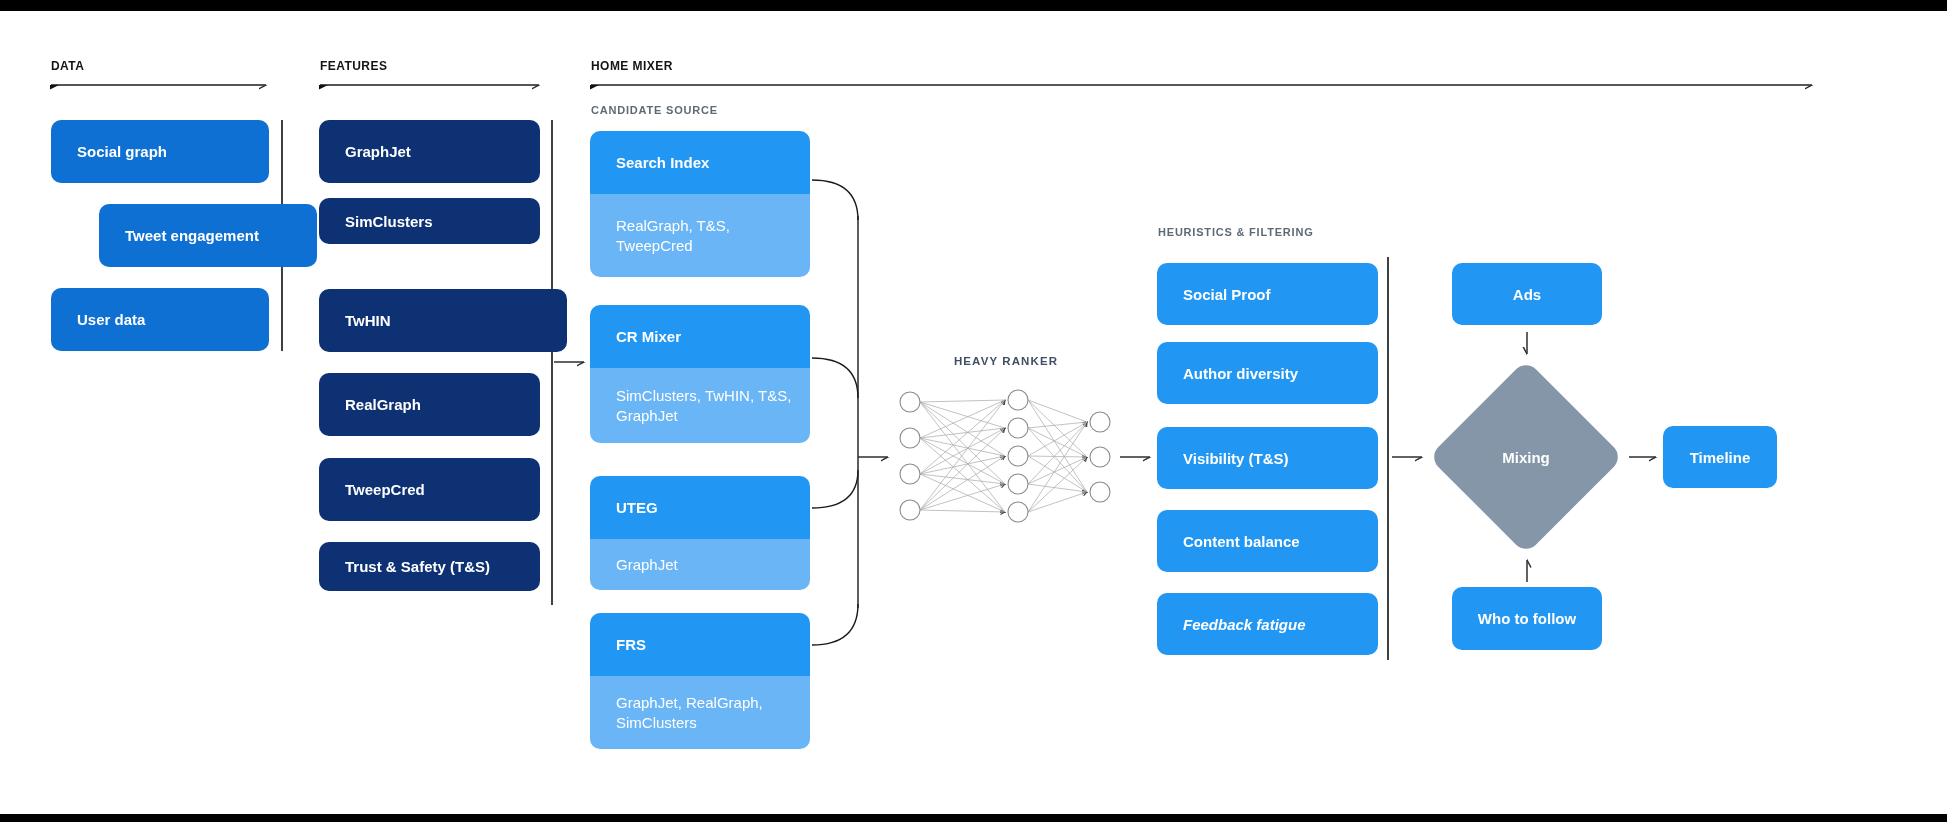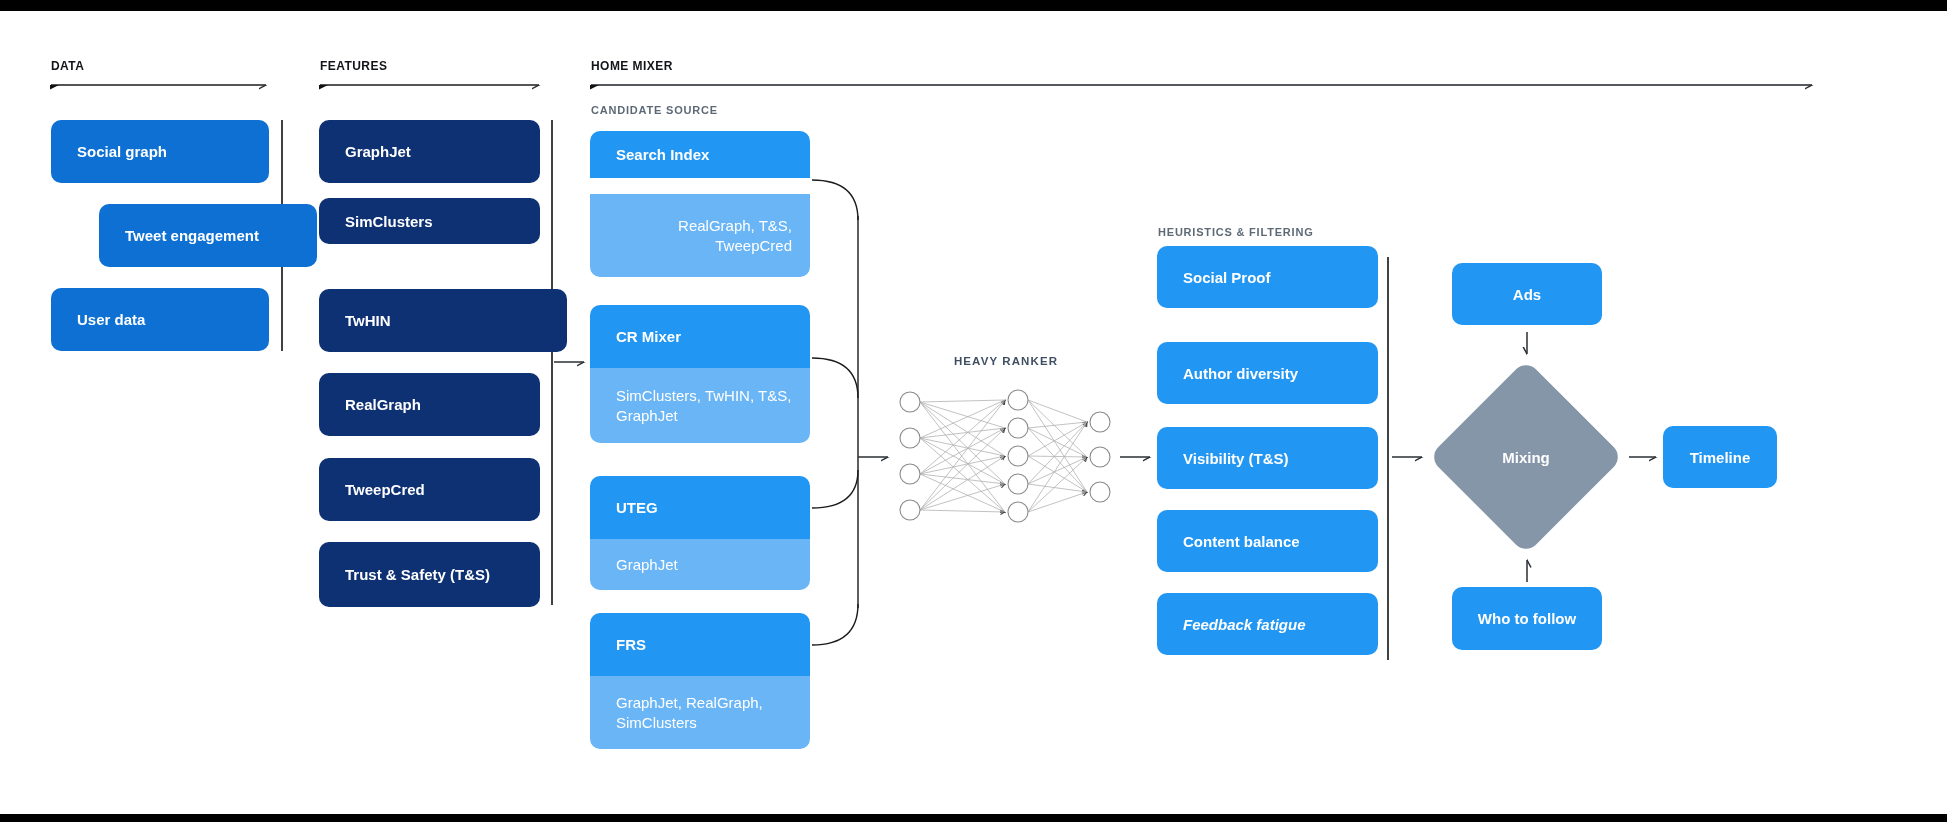--- a/index.html
+++ b/index.html
@@ -144,30 +144,30 @@
 
   <div id="boxes">
       <div class="box data-box" style="left: 51px; top: 120px; width: 218px; height: 63px;">Social graph</div>
       <div class="box data-box" style="left: 51px; top: 204px; width: 218px; height: 63px; margin-left: 48px;">Tweet engagement</div>
       <div class="box data-box" style="left: 51px; top: 288px; width: 218px; height: 63px;">User data</div>
       <div class="box features-box" style="left: 319px; top: 120px; width: 221px; height: 63px;">GraphJet</div>
       <div class="box features-box" style="left: 319px; top: 198px; width: 221px; height: 46px; text-align: right;">SimClusters</div>
       <div class="box features-box" style="left: 319px; top: 289px; width: 248px; height: 63px;">TwHIN</div>
       <div class="box features-box" style="left: 319px; top: 373px; width: 221px; height: 63px;">RealGraph</div>
       <div class="box features-box" style="left: 319px; top: 458px; width: 221px; height: 63px;">TweepCred</div>
-      <div class="box features-box" style="left: 319px; top: 542px; width: 221px; height: 65px;">Trust &amp; Safety (T&amp;S)</div>
-      <div class="box cs-head" style="left: 590px; top: 131px; width: 220px; height: 47px;">Search Index</div>
-      <div class="box cs-sub" style="left: 590px; top: 194px; width: 220px; height: 83px; text-align: right;">RealGraph, T&amp;S, TweepCred</div>
+      <div class="box features-box" style="left: 319px; top: 542px; width: 221px; height: 49px;">Trust &amp; Safety (T&amp;S)</div>
+      <div class="box cs-head" style="left: 590px; top: 131px; width: 220px; height: 63px;">Search Index</div>
+      <div class="box cs-sub" style="left: 590px; top: 194px; width: 220px; height: 83px;">RealGraph, T&amp;S, TweepCred</div>
       <div class="box cs-head" style="left: 590px; top: 305px; width: 220px; height: 63px;">CR Mixer</div>
       <div class="box cs-sub" style="left: 590px; top: 368px; width: 220px; height: 75px;">SimClusters, TwHIN, T&amp;S, GraphJet</div>
       <div class="box cs-head" style="left: 590px; top: 476px; width: 220px; height: 63px;">UTEG</div>
       <div class="box cs-sub" style="left: 590px; top: 539px; width: 220px; height: 51px;">GraphJet</div>
       <div class="box cs-head" style="left: 590px; top: 613px; width: 220px; height: 63px;">FRS</div>
       <div class="box cs-sub" style="left: 590px; top: 676px; width: 220px; height: 73px;">GraphJet, RealGraph, SimClusters</div>
-      <div class="box filter-box" style="left: 1157px; top: 246px; width: 221px; height: 62px;">Social Proof</div>
+      <div class="box filter-box" style="left: 1157px; top: 263px; width: 221px; height: 62px;">Social Proof</div>
       <div class="box filter-box" style="left: 1157px; top: 342px; width: 221px; height: 62px;">Author diversity</div>
       <div class="box filter-box" style="left: 1157px; top: 427px; width: 221px; height: 62px;">Visibility (T&amp;S)</div>
       <div class="box filter-box" style="left: 1157px; top: 510px; width: 221px; height: 62px;">Content balance</div>
       <div class="box filter-box" style="left: 1157px; top: 593px; width: 221px; height: 62px; font-style: italic;">Feedback fatigue</div>
       <div class="box filter-box centered" style="left: 1452px; top: 263px; width: 150px; height: 62px;">Ads</div>
       <div class="box filter-box centered" style="left: 1452px; top: 587px; width: 150px; height: 63px;">Who to follow</div>
       <div class="box filter-box centered" style="left: 1663px; top: 426px; width: 114px; height: 62px;">Timeline</div>
     </div>
 
   <div id="diamond">

